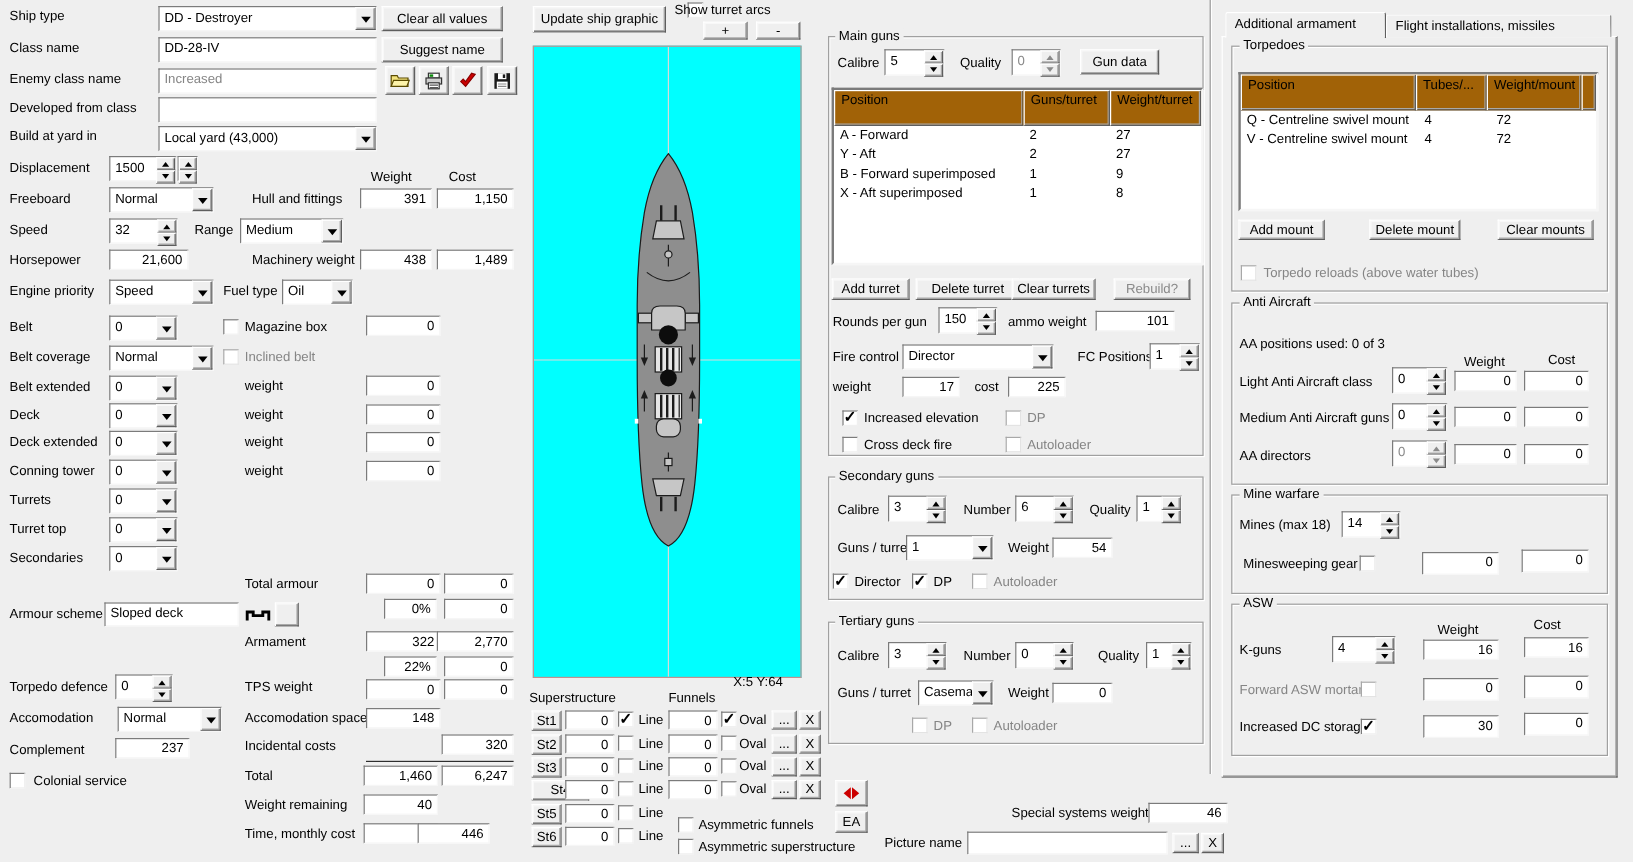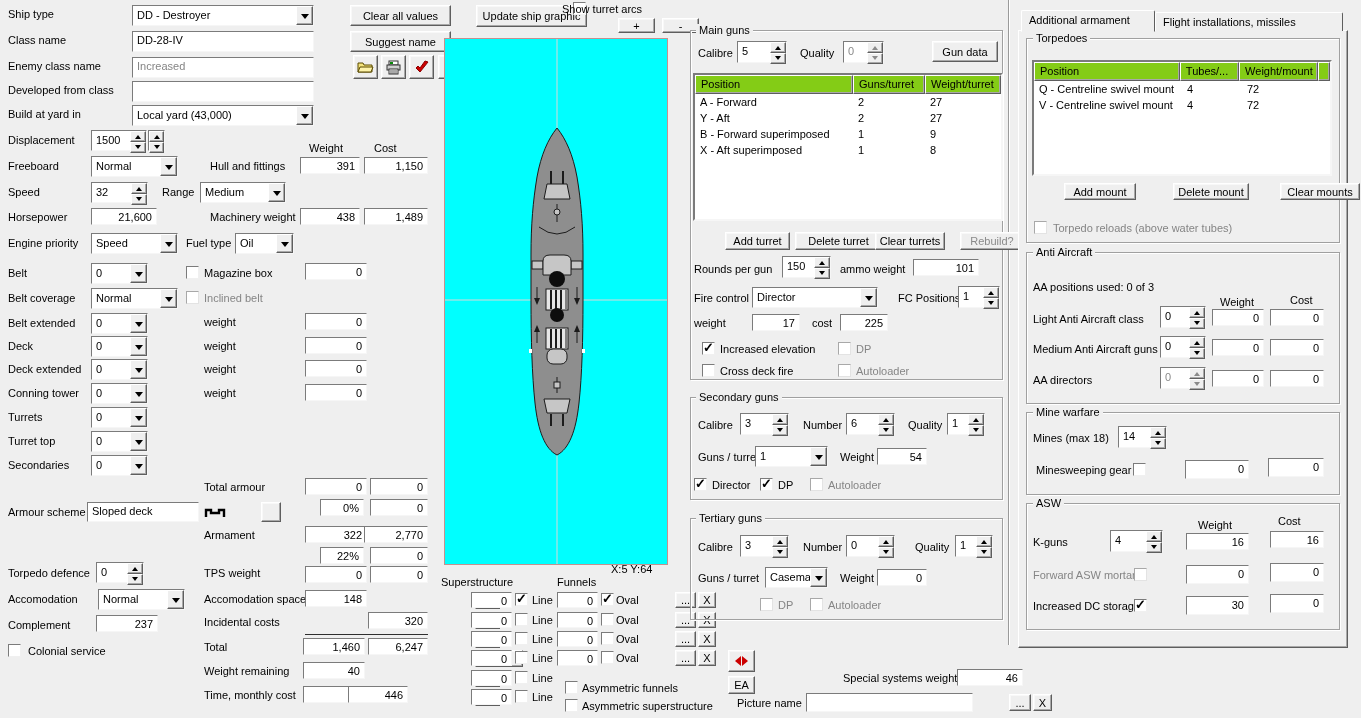--- a/index.html
+++ b/index.html
@@ -10,21 +10,21 @@
     font-family:"Liberation Sans", sans-serif; font-size:11px;
   }
   .lbl { position:absolute; white-space:nowrap; line-height:13px; }
   .dis { color:#858585; }
 
   .btn {
     position:absolute; background:#efefef;
     border:1px solid; border-color:#ffffff #5e5e5e #5e5e5e #ffffff;
     box-shadow: inset -1px -1px 0 #a9a9a9, inset 1px 1px 0 #f8f8f8;
     display:flex; align-items:center; justify-content:center;
-    white-space:nowrap; cursor:default; font-size:11px;margin-left:32px;
+    white-space:nowrap; cursor:default; font-size:11px;
   }
   .btn.disb { color:#8a8a8a; }
 
   .fld {
     position:absolute; background:#fff;
     border:1px solid; border-color:#7b7b7b #f6f6f6 #f6f6f6 #7b7b7b;
     padding:2px 4px; line-height:12px; white-space:nowrap; overflow:hidden;
   }
   .ro { text-align:right; }
 
@@ -64,23 +64,23 @@
   }
   .cb.on::after { content:"✓"; position:absolute; left:0; top:-3px; font-size:13px; font-weight:bold; color:#000; }
   .cb.discb { border-color:#a8a8a8 #e3e3e3 #e3e3e3 #a8a8a8; }
 
   .grp { position:absolute; border:1px solid #a0a0a0; box-shadow: 1px 1px 0 #ffffff, inset 1px 1px 0 #ffffff; }
   .grp-title { position:absolute; background:#efefef; padding:0 3px; line-height:12px; white-space:nowrap; }
 
   .tbl { position:absolute; background:#fff; border:2px solid; border-color:#7b7b7b #f6f6f6 #f6f6f6 #7b7b7b; overflow:hidden; }
   .thead { display:flex; }
   .th {
-    background:#84cc16; border:1px solid; border-color:#ffffff #5e5e5e #5e5e5e #ffffff;
+    background:#a16207; border:1px solid; border-color:#ffffff #5e5e5e #5e5e5e #ffffff;
     box-shadow: inset -1px -1px 0 #a9a9a9;
-    padding:2px 5px; height:19px; white-space:nowrap; overflow:hidden;
+    padding:2px 5px; height:30px; white-space:nowrap; overflow:hidden;
   }
   .trow { display:flex; height:16px; line-height:16px; }
   .td { padding:0 5px; white-space:nowrap; overflow:hidden; }
 
   .panel { position:absolute; background:#efefef; border:1px solid; border-color:#ffffff #5e5e5e #5e5e5e #ffffff; box-shadow: inset -1px -1px 0 #a9a9a9; }
   .tab {
     position:absolute; background:#efefef;
     border:1px solid #5e5e5e; border-bottom:none; border-top-color:#fff; border-left-color:#fff;
     border-radius:2px 2px 0 0; display:flex; align-items:flex-start; padding:3px 7px 0 7px; white-space:nowrap;
   }

